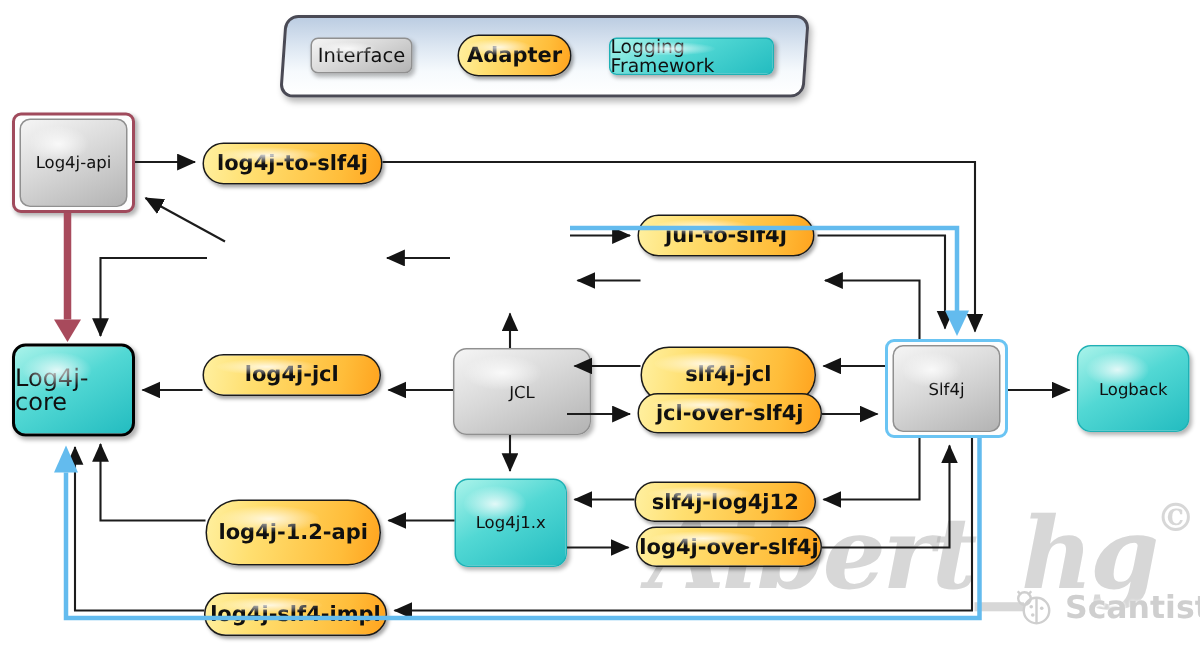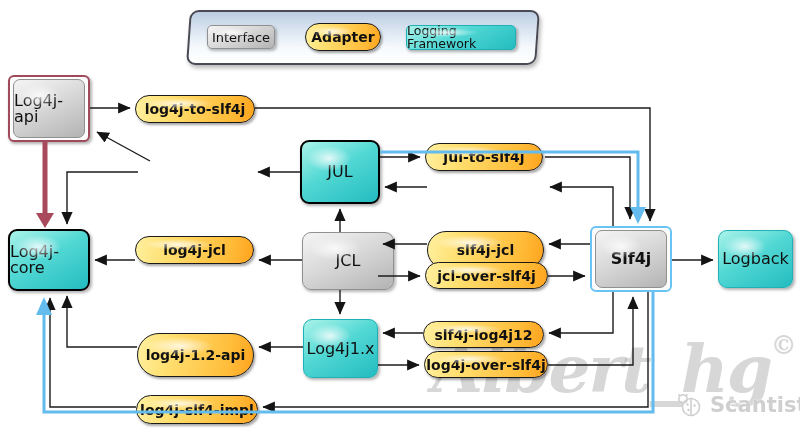--- a/index.html
+++ b/index.html
@@ -8,35 +8,35 @@
 
   
   .legend{position:absolute;left:188px;top:10px;width:346px;height:51px;
     border:2px solid #4a4a55;border-radius:9px;
     background:linear-gradient(180deg,#bccde2 0%,#dde7f2 38%,#f6fafd 70%,#ffffff 100%);
     transform:skewX(-4deg);box-shadow:2px 3px 4px rgba(0,0,0,.28);z-index:2;}
   .legend-row{position:absolute;inset:0;transform:skewX(4deg);}
 
   
   .node{position:absolute;display:flex;align-items:center;justify-content:center;
-    color:#101010;font-size:16px;line-height:1;z-index:2;box-sizing:border-box;}
+    color:#101010;font-size:11px;line-height:1;z-index:2;box-sizing:border-box;}
   .gloss::after{content:"";position:absolute;left:7%;top:7%;width:58%;height:42%;
     border-radius:50%;pointer-events:none;
     background:radial-gradient(ellipse at center,rgba(255,255,255,.8) 0%,rgba(255,255,255,0) 72%);}
   .pill{border:1.5px solid #1a1a1a;border-radius:999px;font-weight:700;font-size:14px;
     background:linear-gradient(100deg,#fff0a0 0%,#ffdf70 28%,#ffbd3a 78%,#ffa31e 100%);
     box-shadow:1.5px 2px 2.5px rgba(0,0,0,.35);}
   .graybox{background:linear-gradient(155deg,#f5f5f5 0%,#d9d9d9 45%,#b3b3b3 100%);
     border:1px solid #909090;border-radius:9px;box-shadow:1.5px 2px 3px rgba(0,0,0,.28);}
   .cyanbox{background:linear-gradient(150deg,#aaf3ea 0%,#52d8d4 45%,#23bcc0 100%);
     border:1px solid #1fb1b5;border-radius:9px;box-shadow:1.5px 2px 3px rgba(0,0,0,.3);}
   .blackborder{border:2.5px solid #000;}
   .wrap{padding:3px;background:#fdfdfd;border-radius:6px;box-shadow:1.5px 2px 3px rgba(0,0,0,.3);}
   .wrap-maroon{border:2.5px solid #a04a5c;}
-  .wrap-blue{border:2.5px solid #6ac4f3;box-shadow:none;font-weight:bold;}
+  .wrap-blue{border:2.5px solid #6ac4f3;box-shadow:none;}
   .fill{position:relative;width:100%;height:100%;display:flex;align-items:center;justify-content:center;border-radius:7px;}
 
   
   .edges{position:absolute;left:0;top:0;z-index:3;pointer-events:none;}
 
   
   .watermark{position:absolute;left:432px;top:330px;z-index:1;color:rgba(175,175,175,.5);
     font-family:"DejaVu Serif","Liberation Serif",serif;font-style:italic;font-weight:bold;
     font-size:66px;letter-spacing:-2px;white-space:nowrap;}
   .watermark sup{font-size:26px;vertical-align:38px;}
@@ -58,21 +58,20 @@
     </div>
   </div>
 
   <div class="node wrap wrap-maroon" style="left:8px;top:75px;width:82px;height:67px;">
     <div class="fill graybox gloss" style="box-shadow:none;">Log4j-api</div>
   </div>
 
   <div class="node pill gloss" style="left:135px;top:95px;width:120px;height:28px;">log4j-to-slf4j</div>
 
 
-  <div class="node cyanbox blackborder gloss" style="left:300px;top:140px;width:80px;height:64px;">JUL</div>
 
   <div class="node pill gloss" style="left:425px;top:143px;width:118px;height:28px;">jui-to-slf4j</div>
 
 
   <div class="node cyanbox blackborder gloss" style="left:8px;top:229px;width:82px;height:62px;font-size:16px;">Log4j-core</div>
 
   <div class="node pill gloss" style="left:135px;top:236px;width:119px;height:28px;">log4j-jcl</div>
 
   <div class="node graybox gloss" style="left:302px;top:232px;width:92px;height:58px;">JCL</div>
 

